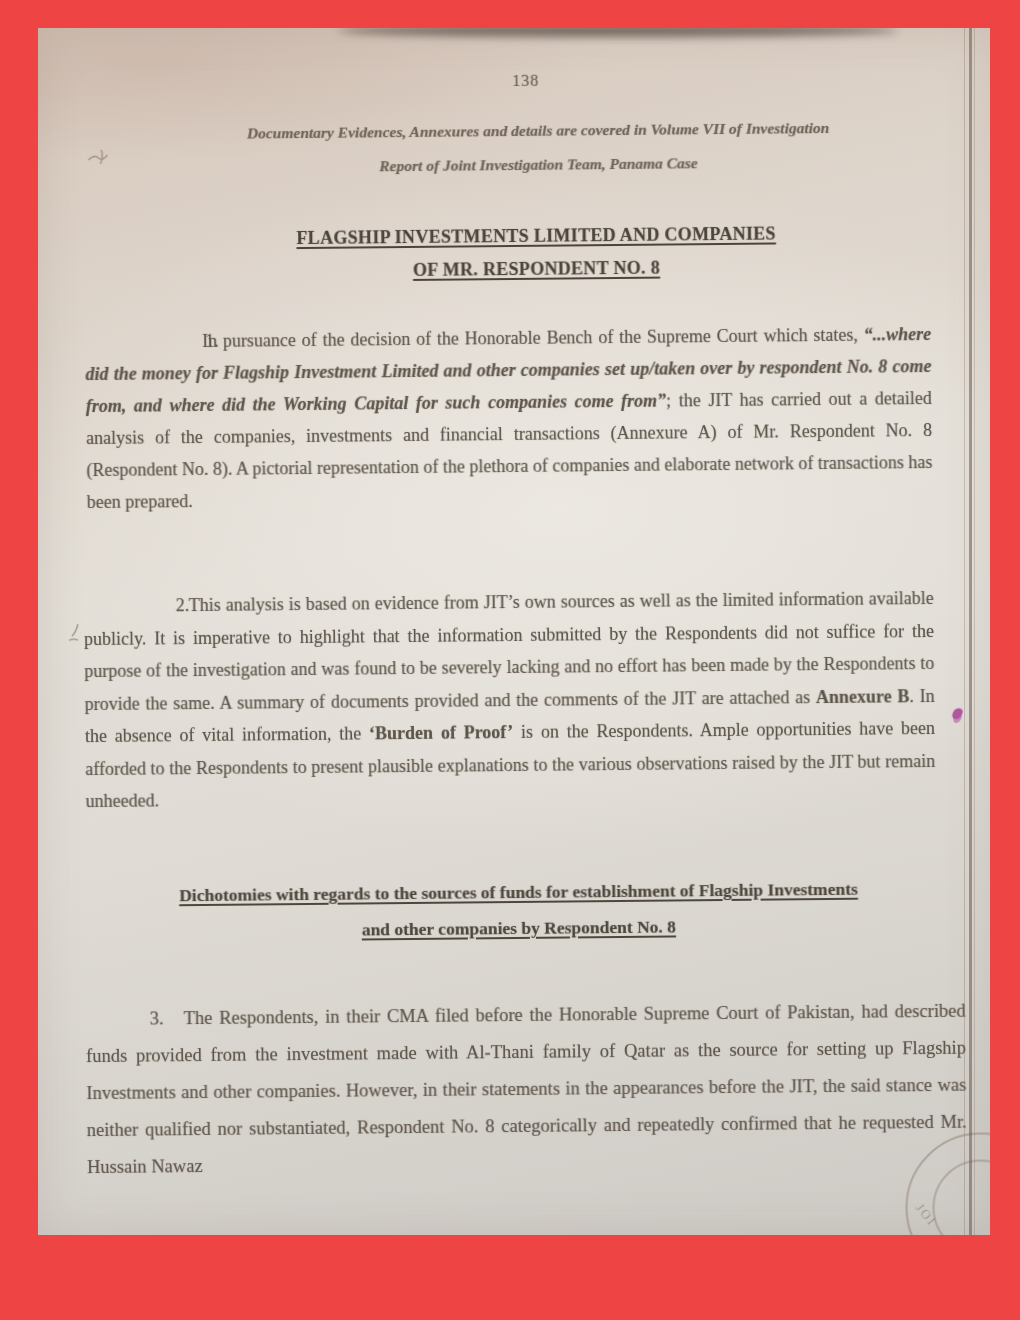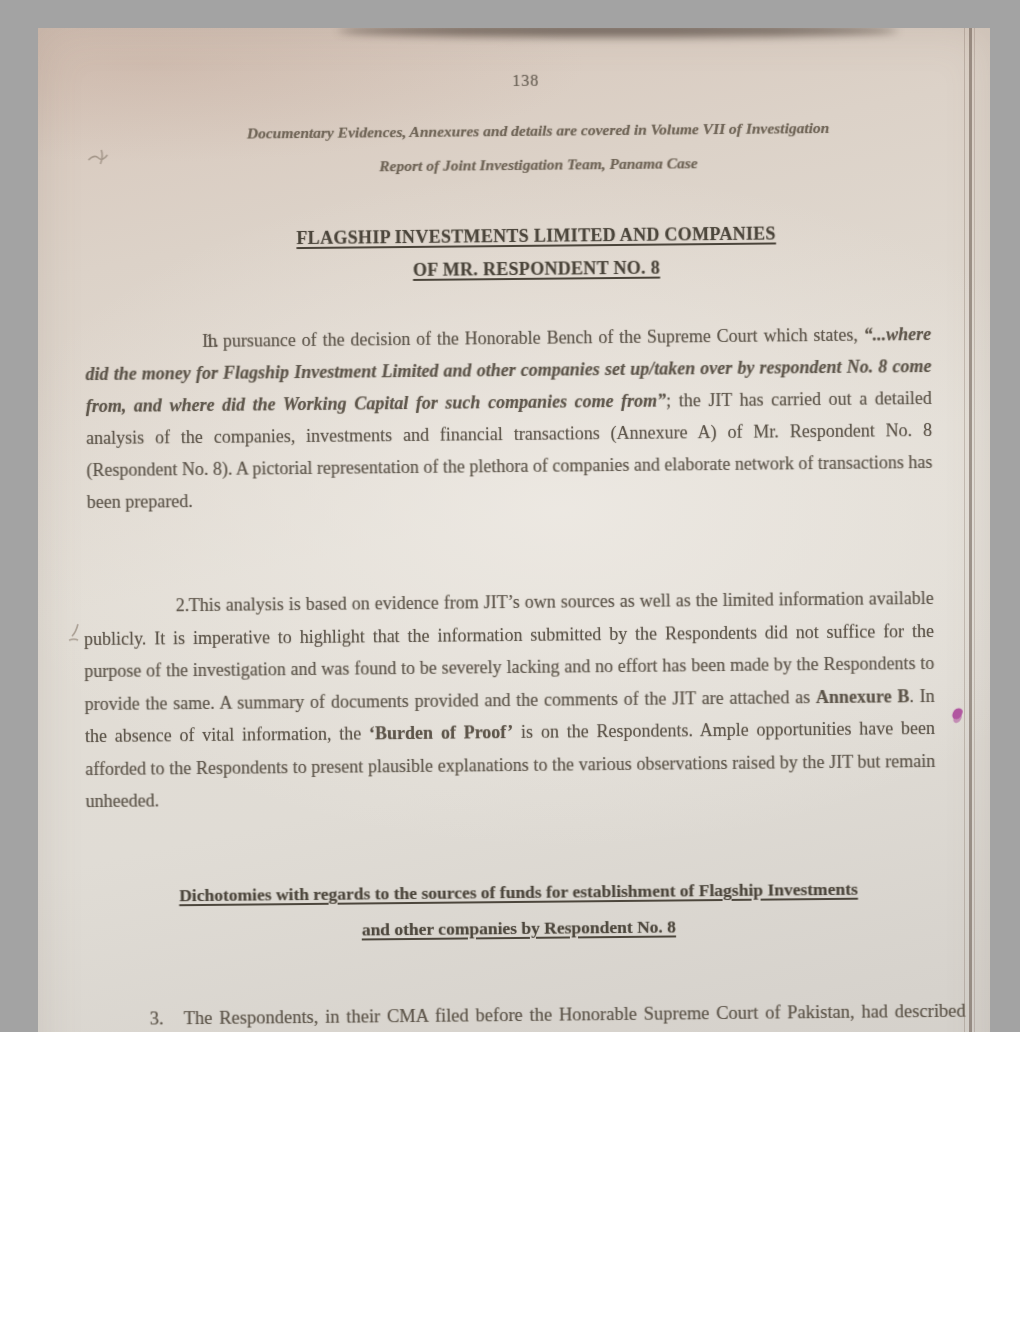--- a/index.html
+++ b/index.html
@@ -1,16 +1,16 @@
 <!DOCTYPE html>
 <html><head>
 <meta charset="utf-8">
 <style>
   html,body{margin:0;padding:0;background:#ffffff;}
-  .stage{position:relative;width:1020px;height:1032px;background:#a3a3a3;overflow:hidden;
+  .stage{position:relative;width:1020px;height:1320px;background:#ef4444;overflow:hidden;
          font-family:"Liberation Serif", serif;}
   .paper{position:absolute;left:38px;top:28px;width:952px;height:1207px;overflow:hidden;
     background:
       radial-gradient(ellipse 620px 140px at 12% 3%, rgba(186,158,143,0.30), rgba(186,158,143,0) 70%),
       radial-gradient(ellipse 900px 520px at 55% 40%, rgba(238,234,228,0.85), rgba(238,234,228,0) 65%),
       linear-gradient(168deg,#d7c6ba 0%,#dcd2c8 18%,#e2ddd5 42%,#e0dcd5 60%,#d6d2cc 82%,#cecbc6 100%);
     box-shadow: inset 0 0 46px rgba(120,100,85,0.16);}
   .top-shadow{position:absolute;left:300px;top:-4px;width:560px;height:13px;border-radius:50%;
     background:rgba(45,35,28,0.55);filter:blur(4px);}
   .edge-line{position:absolute;top:0;height:100%;}

